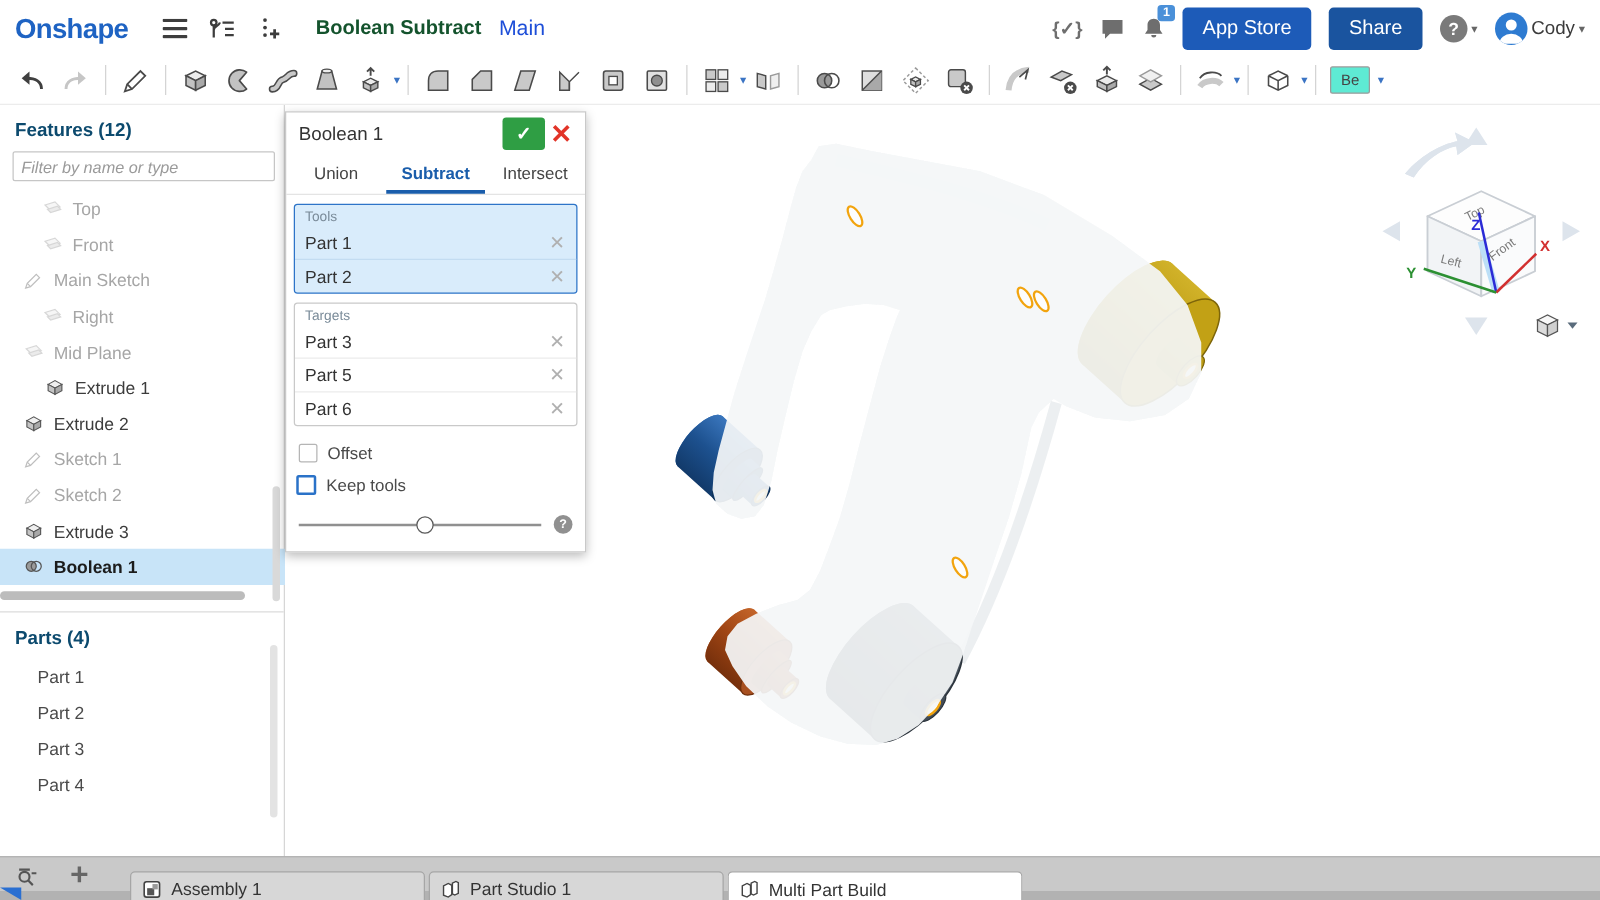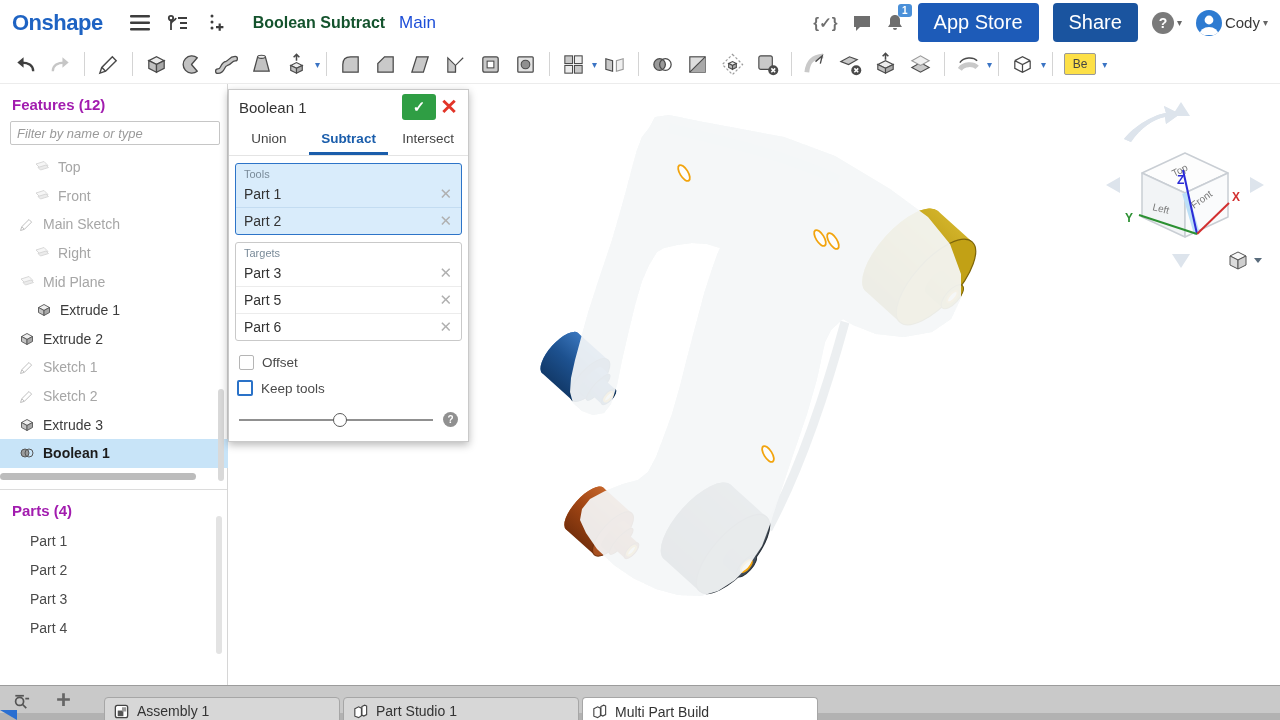--- a/index.html
+++ b/index.html
@@ -9,40 +9,40 @@
   
   header{height:45px;display:flex;align-items:center;padding:0 12px;background:#fff;flex:0 0 auto;}
   .logo{font-size:22px;font-weight:bold;color:#1e63c3;letter-spacing:-0.5px;margin-right:18px;}
   .hicon{width:26px;height:26px;display:flex;align-items:center;justify-content:center;margin:0 6px;cursor:pointer;}
   .doc-title{font-size:16px;font-weight:bold;color:#14532d;margin-left:18px;white-space:nowrap;}
   .workspace{font-size:17px;color:#1d4ed8;margin-left:14px;}
   .hright{margin-left:auto;display:flex;align-items:center;gap:14px;}
   .gicon{color:#6e6e6e;font-size:17px;font-weight:bold;display:flex;align-items:center;cursor:pointer;}
   .bell{position:relative;}
   .badge{position:absolute;top:-9px;right:-8px;background:#4a90d9;color:#fff;font-size:10px;font-weight:bold;padding:1px 4px;border-radius:3px;line-height:11px;}
-  .hbtn{background:#1d5bb8;color:#fff;font-size:20px;padding:8px 16px;border-radius:4px;border:none;font-family:inherit;cursor:pointer;}
+  .hbtn{background:#1d5bb8;color:#fff;font-size:16px;padding:8px 16px;border-radius:4px;border:none;font-family:inherit;cursor:pointer;}
   .hbtn.share{background:#1a549f;}
   .helpwrap{display:flex;align-items:center;gap:3px;cursor:pointer;}
   .helpcircle{width:22px;height:22px;border-radius:50%;background:#7a7a7a;color:#fff;font-weight:bold;font-size:14px;display:flex;align-items:center;justify-content:center;}
   .caret{color:#666;font-size:10px;}
   .avatar{width:26px;height:26px;border-radius:50%;background:#2e7bd1;overflow:hidden;position:relative;}
   .username{font-size:15px;color:#3a3a3a;}
 
   
   .toolbar{height:38px;display:flex;align-items:center;padding:0 8px;background:#fff;border-bottom:1px solid #ececec;flex:0 0 auto;}
   .tbtn{height:30px;display:flex;align-items:center;justify-content:center;padding:0 3px;margin:0 2px;border-radius:3px;cursor:pointer;}
   .tbtn svg{width:25px;height:25px;}
   .tsep{width:1px;height:24px;background:#d4d4d4;margin:0 6px;}
   .tcaret{color:#3b74c4;font-size:10px;margin-left:1px;cursor:pointer;}
-  .bebox{min-width:24px;height:20px;border:1px solid #9a9a9a;border-radius:2px;display:flex;align-items:center;justify-content:center;font-size:12px;color:#444;padding:0 3px;background:#fde047;}
+  .bebox{min-width:24px;height:20px;border:1px solid #9a9a9a;border-radius:2px;display:flex;align-items:center;justify-content:center;font-size:12px;color:#444;padding:0 3px;background:#5eead4;}
 
   
   .main{flex:1;display:flex;min-height:0;}
   aside{width:227px;border-right:1px solid #d6d6d6;background:#fff;position:relative;flex:0 0 auto;}
-  .panel-title{font-size:15px;font-weight:bold;color:#a21caf;padding:12px 12px 8px 12px;}
+  .panel-title{font-size:15px;font-weight:bold;color:#0c4a6e;padding:12px 12px 8px 12px;}
   .filter input{width:196px;height:22px;margin:0 10px;border:1px solid #c6c6c6;border-radius:2px;font-family:inherit;font-size:13px;font-style:italic;color:#555;padding:0 6px;outline:none;}
   .filter input::placeholder{color:#9a9a9a;}
   #features-list{margin-top:8px;}
   .frow{height:28.6px;display:flex;align-items:center;gap:8px;font-size:14px;color:#3c3c3c;cursor:pointer;width:210px;}
   .frow.muted{color:#a6a6a6;}
   .frow.muted .ficon{opacity:.55;}
   .frow.selected{background:#c8e4f8;font-weight:bold;color:#1c1c1c;}
   .ficon{width:16px;height:16px;flex:0 0 auto;display:flex;}
   .hscroll{height:7px;width:196px;background:#bcbcbc;border-radius:4px;margin:5px 0 0 0;}
   .psep{border-top:1px solid #dcdcdc;margin-top:9px;}

